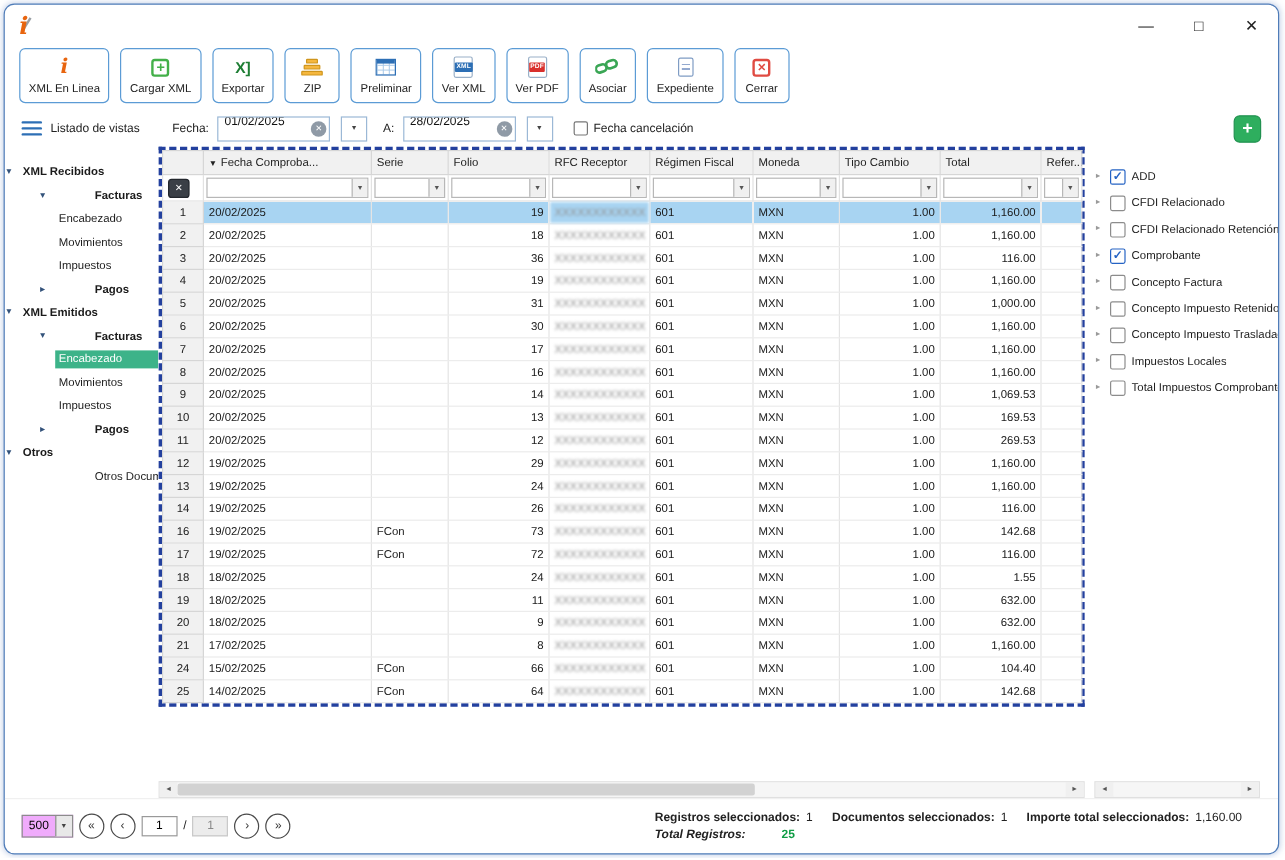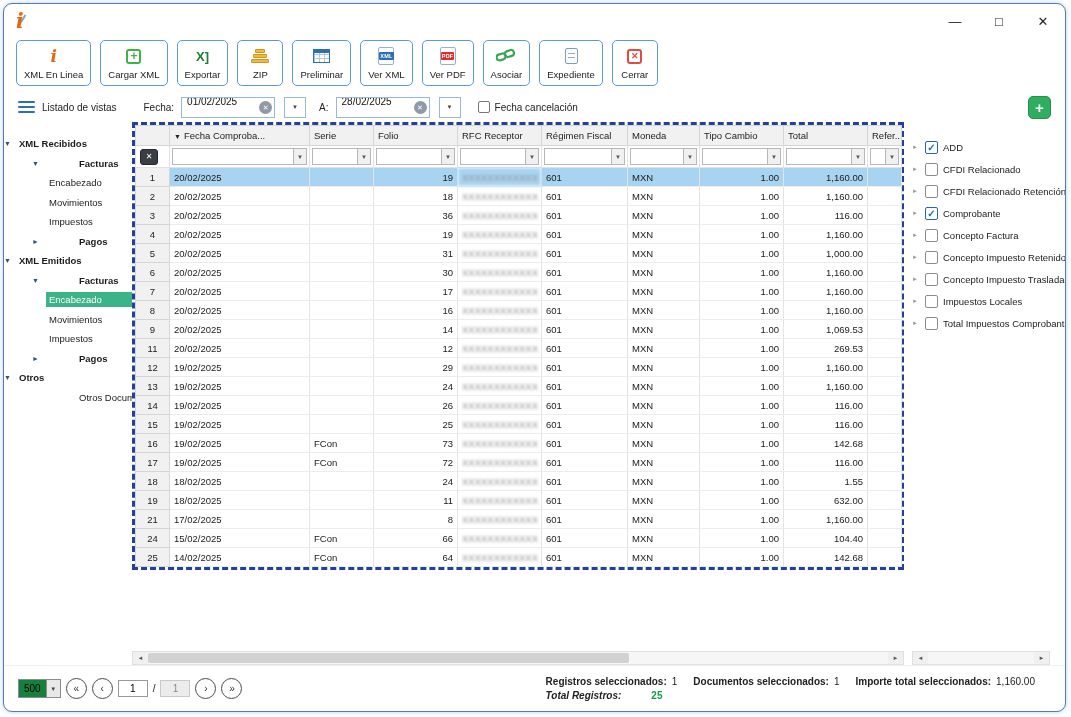--- a/index.html
+++ b/index.html
@@ -88,21 +88,21 @@
   .props{flex:1;overflow:hidden;}
   .prop-item{display:flex;align-items:center;gap:5px;height:22px;}
   .prop-arrow{font-size:6px;color:#9a9a9a;width:8px;flex:0 0 8px;}
   .prop-check{width:13px;height:13px;border:1px solid #8c8c8c;border-radius:2px;background:#fff;font-size:10px;line-height:11px;text-align:center;color:#2563c4;flex:0 0 13px;}
   .prop-check.checked{border-color:#2563c4;font-weight:bold;}
   .prop-label{font-size:9.5px;white-space:nowrap;overflow:hidden;color:#1b1b1b;}
 
   
   .bottombar{flex:0 0 46px;display:flex;align-items:center;padding:0 14px;gap:20px;border-top:1px solid #f0f0f0;}
   .pager{display:flex;align-items:center;gap:5px;}
-  .page-size{display:inline-flex;align-items:center;border:1px solid #8c8c8c;height:19px;font-size:10px;padding-left:5px;background:#15803d;}
+  .page-size{display:inline-flex;align-items:center;border:1px solid #8c8c8c;height:19px;font-size:10px;padding-left:5px;background:#f0abfc;}
   .page-size .dd{width:14px;height:100%;background:#e8e8e8;border-left:1px solid #8c8c8c;font-size:6px;display:flex;align-items:center;justify-content:center;margin-left:5px;color:#444;}
   .circ{width:21px;height:21px;border-radius:50%;border:1.5px solid #4a4a4a;background:#fff;font-size:10px;color:#333;line-height:1;padding:0;font-family:inherit;}
   .page-input{width:30px;height:17px;border:1px solid #999;text-align:center;font-size:10px;font-family:inherit;}
   .sep{font-size:10px;color:#222;}
   .page-total{width:30px;height:17px;background:#ececec;border:1px solid #c9c9c9;text-align:center;font-size:10px;color:#888;line-height:16px;display:inline-block;}
   .status{margin-left:auto;display:flex;flex-direction:column;gap:3px;font-size:10px;align-items:flex-start;}
   .status-line{display:flex;align-items:baseline;}
   .st-label{font-weight:bold;color:#222;margin-right:5px;}
   .st-val{color:#222;margin-right:16px;}
   .st-val.green{color:#0f9d45;font-weight:bold;}
@@ -474,20 +474,32 @@
                 <td class="cell align-left"></td>
                 <td class="cell align-right">14</td>
                 <td class="cell align-left blur">XXXXXXXXXXXX</td>
                 <td class="cell align-left">601</td>
                 <td class="cell align-left">MXN</td>
                 <td class="cell align-right">1.00</td>
                 <td class="cell align-right">1,069.53</td>
                 <td class="cell align-left"></td>
               </tr>
               <tr>
+                <td class="num">10</td>
+                <td class="cell align-left">20/02/2025</td>
+                <td class="cell align-left"></td>
+                <td class="cell align-right">13</td>
+                <td class="cell align-left blur">XXXXXXXXXXXX</td>
+                <td class="cell align-left">601</td>
+                <td class="cell align-left">MXN</td>
+                <td class="cell align-right">1.00</td>
+                <td class="cell align-right">169.53</td>
+                <td class="cell align-left"></td>
+              </tr>
+              <tr>
                 <td class="num">11</td>
                 <td class="cell align-left">20/02/2025</td>
                 <td class="cell align-left"></td>
                 <td class="cell align-right">12</td>
                 <td class="cell align-left blur">XXXXXXXXXXXX</td>
                 <td class="cell align-left">601</td>
                 <td class="cell align-left">MXN</td>
                 <td class="cell align-right">1.00</td>
                 <td class="cell align-right">269.53</td>
                 <td class="cell align-left"></td>
@@ -514,32 +526,20 @@
                 <td class="cell align-left">MXN</td>
                 <td class="cell align-right">1.00</td>
                 <td class="cell align-right">1,160.00</td>
                 <td class="cell align-left"></td>
               </tr>
               <tr>
                 <td class="num">14</td>
                 <td class="cell align-left">19/02/2025</td>
                 <td class="cell align-left"></td>
                 <td class="cell align-right">26</td>
-                <td class="cell align-left blur">XXXXXXXXXXXX</td>
-                <td class="cell align-left">601</td>
-                <td class="cell align-left">MXN</td>
-                <td class="cell align-right">1.00</td>
-                <td class="cell align-right">116.00</td>
-                <td class="cell align-left"></td>
-              </tr>
-              <tr>
-                <td class="num">15</td>
-                <td class="cell align-left">19/02/2025</td>
-                <td class="cell align-left"></td>
-                <td class="cell align-right">25</td>
                 <td class="cell align-left blur">XXXXXXXXXXXX</td>
                 <td class="cell align-left">601</td>
                 <td class="cell align-left">MXN</td>
                 <td class="cell align-right">1.00</td>
                 <td class="cell align-right">116.00</td>
                 <td class="cell align-left"></td>
               </tr>
               <tr>
                 <td class="num">16</td>
                 <td class="cell align-left">19/02/2025</td>
@@ -574,20 +574,32 @@
                 <td class="cell align-left">MXN</td>
                 <td class="cell align-right">1.00</td>
                 <td class="cell align-right">1.55</td>
                 <td class="cell align-left"></td>
               </tr>
               <tr>
                 <td class="num">19</td>
                 <td class="cell align-left">18/02/2025</td>
                 <td class="cell align-left"></td>
                 <td class="cell align-right">11</td>
+                <td class="cell align-left blur">XXXXXXXXXXXX</td>
+                <td class="cell align-left">601</td>
+                <td class="cell align-left">MXN</td>
+                <td class="cell align-right">1.00</td>
+                <td class="cell align-right">632.00</td>
+                <td class="cell align-left"></td>
+              </tr>
+              <tr>
+                <td class="num">20</td>
+                <td class="cell align-left">18/02/2025</td>
+                <td class="cell align-left"></td>
+                <td class="cell align-right">9</td>
                 <td class="cell align-left blur">XXXXXXXXXXXX</td>
                 <td class="cell align-left">601</td>
                 <td class="cell align-left">MXN</td>
                 <td class="cell align-right">1.00</td>
                 <td class="cell align-right">632.00</td>
                 <td class="cell align-left"></td>
               </tr>
               <tr>
                 <td class="num">21</td>
                 <td class="cell align-left">17/02/2025</td>

